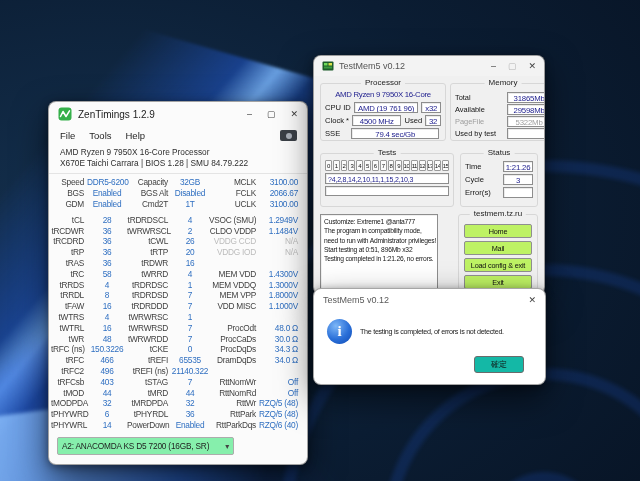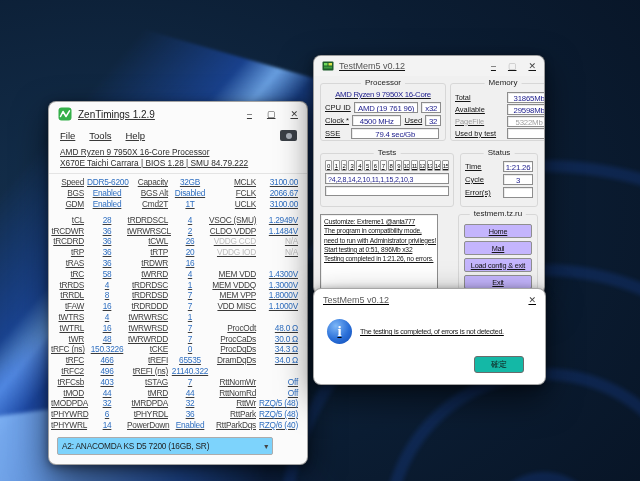--- a/index.html
+++ b/index.html
@@ -9,42 +9,42 @@
   .petal{position:absolute;pointer-events:none;}
   #petal-a{left:-150px;top:20px;width:440px;height:580px;transform:rotate(16deg);filter:blur(1.5px);
     background:linear-gradient(115deg, transparent 30%, rgba(37,99,235,.45) 45%, rgba(120,180,252,.85) 50%, rgba(37,99,235,.4) 55%, transparent 70%);}
   #petal-b{left:-80px;top:290px;width:540px;height:420px;border-radius:50%;transform:rotate(-16deg);filter:blur(7px);
     background:linear-gradient(70deg, rgba(59,130,246,.75), rgba(29,78,216,.3) 45%, transparent 70%);}
   #petal-c{left:-30px;top:390px;width:380px;height:150px;transform:skewX(-30deg) rotate(-8deg);filter:blur(2px);
     background:linear-gradient(78deg, rgba(147,197,253,.9), rgba(59,130,246,.35) 55%, transparent 75%);}
   #petal-d{right:-140px;bottom:-180px;width:520px;height:520px;border-radius:50%;transform:rotate(18deg);filter:blur(1px);opacity:.8;
     background:repeating-radial-gradient(circle at 62% 72%, rgba(30,64,175,0) 0 42px, rgba(37,99,235,.22) 48px 54px, rgba(2,6,23,0) 60px 104px);}
 
-  .win{position:absolute;border-radius:8px;box-shadow:0 14px 34px rgba(0,0,0,.55), 0 2px 8px rgba(0,0,0,.4);border:1px solid rgba(0,0,0,.35);overflow:hidden;box-sizing:border-box;text-decoration:underline;}
+  .win{position:absolute;border-radius:8px;box-shadow:0 14px 34px rgba(0,0,0,.55), 0 2px 8px rgba(0,0,0,.4);border:1px solid rgba(0,0,0,.35);overflow:hidden;box-sizing:border-box;}
 
   
   #zt{left:48px;top:64px;width:260px;height:364px;background:#fbfbfb;color:#3a3a3a;margin-top:37px;}
   .zt-titlebar{height:24px;display:flex;align-items:center;padding:0 9px;gap:6px;}
   .zt-title{font-size:10px;color:#1c1c1c;}
   .cap-btns{margin-left:auto;display:flex;align-items:center;gap:15px;color:#3c3c3c;}
   .cap-btn{font-size:9px;line-height:1;cursor:default;}
   .zt-menubar{display:flex;align-items:center;height:19px;padding:0 4px;font-size:9.5px;color:#1f1f1f;}
   .menu-item{padding:2px 7px;border-radius:3px;}
   .cam{margin-left:auto;margin-right:6px;width:17px;height:11px;background:#3a3f46;border-radius:2px;position:relative;}
   .cam::before{content:"";position:absolute;left:6px;top:2.5px;width:6px;height:6px;border-radius:50%;background:#a9afb8;}
   .zt-header{padding:2px 11px 4px;font-size:8.3px;line-height:1.35;color:#2e2e2e;border-bottom:1px solid #e4e4e4;white-space:nowrap;}
   .zt-grid{display:grid;grid-template-columns:36px 40px 44px 38px 50px 1fr;padding:3px 5px 0 2px;
     font-size:8.3px;letter-spacing:-0.25px;}
   .zt-grid div{height:10.8px;line-height:10.8px;white-space:nowrap;}
   .lbl{text-align:right;padding-right:3px;color:#3f3f3f;}
   .val{text-align:center;color:#2f6fc1;}
   .val3{text-align:right;padding-right:4px;}
   .muted{color:#bcbcbc;}
   .grid-gap{height:5px !important;grid-column:1 / -1;}
-  .zt-dropdown{position:absolute;left:8px;bottom:9px;width:216px;height:18px;background:#7dd3fc;border:1px solid #acacac;border-radius:2px;
+  .zt-dropdown{position:absolute;left:8px;bottom:9px;width:177px;height:18px;background:#86efac;border:1px solid #acacac;border-radius:2px;
     display:flex;align-items:center;font-size:8.3px;color:#1f1f1f;padding:0 4px;box-sizing:border-box;letter-spacing:-0.2px;}
   .dd-arrow{margin-left:auto;font-size:8px;color:#444;}
 
   
   #tm{left:313px;top:55px;width:232px;height:240px;background:#f0f0f0;font-size:8px;color:#141414;}
   .tm-titlebar{height:20px;display:flex;align-items:center;gap:5px;padding:0 8px;background:#f3f3f3;}
   .tm-title{font-size:9px;color:#555;}
   .tm-cap{margin-left:auto;display:flex;gap:13px;color:#444;}
   .tm-cap .dis{color:#b5b5b5;}
   .tm-body{padding:3px 6px 0;}
@@ -70,21 +70,21 @@
   .seq-fld{width:100%;margin-bottom:2px;text-align:left;padding:0 2px;font-size:7px;}
   .prog-fld{width:100%;height:10px;}
   .srow{display:flex;align-items:center;height:13px;gap:3px;}
   .srow .flabel{flex:1;}
   .srow .fld{width:30px;}
   .row3{display:flex;gap:20px;margin-top:7px;}
   .info-box{width:138px;height:76px;background:#fff;border:1px solid #8d8d8d;box-shadow:inset 1px 1px 0 rgba(0,0,0,.06);
     padding:2px 3px;box-sizing:border-box;overflow:hidden;}
   .info-line{font-size:6.7px;letter-spacing:-0.2px;line-height:1.38;color:#141414;white-space:nowrap;}
   .gb-site{flex:1;height:76px;padding:9px 5px 0;display:flex;flex-direction:column;align-items:center;gap:3px;}
-  .tm-btn{width:68px;height:14px;background:#c4b5fd;border:1px solid #8f8f8f;border-radius:2px;font-size:7.3px;letter-spacing:-0.2px;
+  .tm-btn{width:68px;height:14px;background:#bef264;border:1px solid #8f8f8f;border-radius:2px;font-size:7.3px;letter-spacing:-0.2px;
     font-family:"Liberation Sans",sans-serif;display:flex;align-items:center;justify-content:center;color:#111;padding:0;white-space:nowrap;}
 
   
   #dlg{left:313px;top:288px;width:233px;height:97px;background:#fff;}
   .dlg-titlebar{height:21px;display:flex;align-items:center;padding:0 9px;}
   .dlg-title{font-size:9px;color:#5a5a5a;}
   .dlg-close{margin-left:auto;font-size:9px;color:#444;}
   .dlg-body{display:flex;align-items:center;gap:8px;padding:9px 8px 0 13px;}
   .info-icon{width:25px;height:25px;border-radius:50%;flex:0 0 auto;
     background:radial-gradient(circle at 35% 28%, #7db7f7, #2a6fd8 55%, #0f4ab4);

